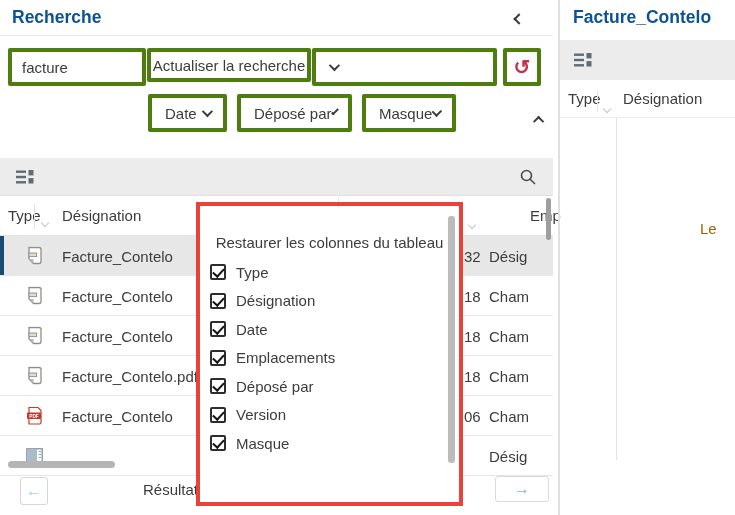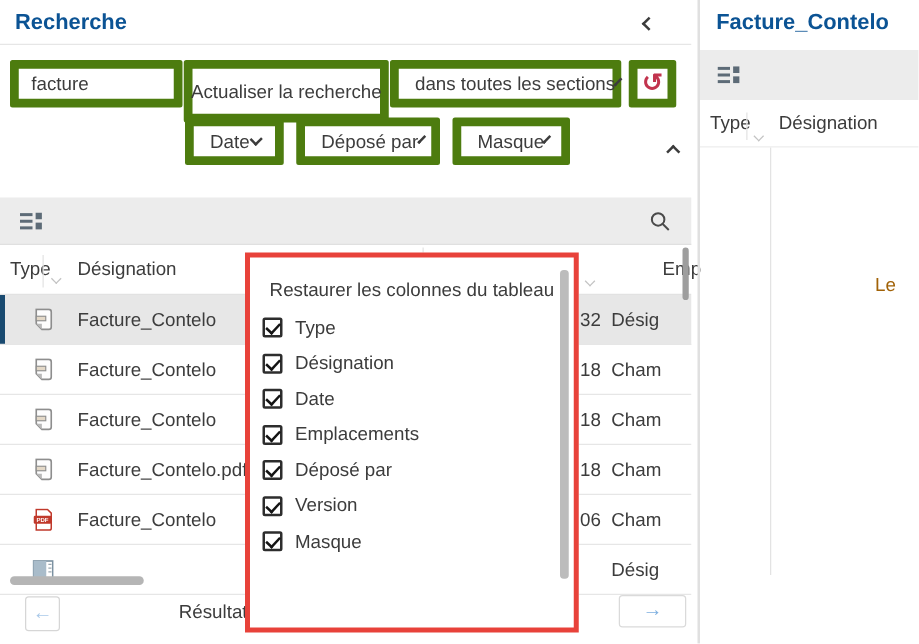--- a/index.html
+++ b/index.html
@@ -7,40 +7,40 @@
   body {
     font-family: "Liberation Sans", sans-serif;
     color: #3c3c3c;
     background: #fff;
     overflow: hidden;
   }
   #app { position: relative; width: 735px; height: 515px; background: #fff; overflow: hidden; }
   .abs { position: absolute; }
 
   
-  .box { background: #fff; border: 7px solid #4d7c0f; border-radius: 2px; }
+  .box { background: #fff; border: 4px solid #4d7c0f; border-radius: 2px; }
   .btn { display: flex; align-items: center; justify-content: center; font-size: 15px; color: #3c3c3c; cursor: pointer; white-space: nowrap; }
   .dd { display: flex; align-items: center; justify-content: space-between; padding: 0 13px; font-size: 15px; cursor: pointer; white-space: nowrap; }
 
   .cv { display: inline-block; width: 8px; height: 8px; border-right: 2px solid #3c3c3c; border-bottom: 2px solid #3c3c3c; }
   .cv-down { transform: rotate(45deg) translateY(-2px); }
   .cv-up   { transform: rotate(225deg) translateY(-2px); }
   .cv-left { transform: rotate(135deg); }
   .cv-mini { width: 6px; height: 6px; border-width: 1.5px; border-color: #c3c3c3; transform: rotate(45deg); }
 
   .mini-sep { position: absolute; width: 1px; background: #e4e4e4; }
 
   
   .panel-title { font-size: 17.5px; font-weight: 700; color: #0b5394; white-space: nowrap; }
   #lp-title { left: 12px; top: 7px; }
   #lp-collapse { left: 508px; top: 9px; width: 22px; height: 20px; display: flex; align-items: center; justify-content: center; cursor: pointer; }
   #lp-divider { left: 0; top: 35px; width: 553px; height: 1px; background: #e6e6e6; }
 
   #search-input { left: 8px; top: 48px; width: 138px; height: 38px; padding: 0 10px; font-size: 15px; font-family: "Liberation Sans", sans-serif; color: #3c3c3c; outline: none; }
-  #btn-update { left: 147px; top: 48px; width: 164px; height: 50px; }
+  #btn-update { left: 147px; top: 48px; width: 164px; height: 34px; }
   #dd-scope   { left: 312px; top: 48px; width: 185px; height: 38px; }
   #btn-refresh { left: 503px; top: 48px; width: 38px; height: 38px; }
   #refresh-glyph { font-size: 20px; font-weight: 700; color: #c2344e; line-height: 1; }
 
   #dd-entry  { left: 8px;   top: 94px; width: 131px; height: 38px; }
   #dd-date   { left: 148px; top: 94px; width: 79px;  height: 38px; }
   #dd-filed  { left: 237px; top: 94px; width: 115px; height: 38px; }
   #dd-mask   { left: 362px; top: 94px; width: 94px;  height: 38px; }
   #filters-collapse { left: 529px; top: 110px; width: 22px; height: 20px; display: flex; align-items: center; justify-content: center; cursor: pointer; }
 
@@ -62,21 +62,21 @@
   #lp-vscroll { left: 546px; top: 198px; width: 5px; height: 42px; background: #9e9e9e; border-radius: 3px; z-index: 5; cursor: pointer; }
   #lp-hscroll { left: 8px; top: 461px; width: 107px; height: 7px; background: #b5b5b5; border-radius: 4px; z-index: 30; cursor: pointer; }
 
   #btn-prev { left: 20px; top: 477px; width: 28px; height: 28px; border: 1px solid #d6d6d6; border-radius: 3px; background: #fff; }
   #btn-prev .pg-arrow { color: #aac9e9; font-size: 16px; }
   #results-text { left: 143px; top: 481px; font-size: 15px; white-space: nowrap; }
   #btn-next { left: 495px; top: 476px; width: 54px; height: 26px; border: 1px solid #dadada; border-radius: 3px; background: #fff; }
   #btn-next .pg-arrow { color: #7fb0e0; font-size: 16px; }
 
   
-  #column-menu { left: 196px; top: 202px; width: 267px; height: 304px; background: #fff; border: 4px solid #e8423a; z-index: 40; padding-top: 10px; }
+  #column-menu { left: 196px; top: 202px; width: 267px; height: 304px; background: #fff; border: 4px solid #e8423a; z-index: 40; padding-top: 20px; }
   #column-menu-title { height: 32px; display: flex; align-items: center; justify-content: center; font-size: 15px; color: #3c3c3c; cursor: pointer; white-space: nowrap; }
   .menu-item { display: flex; align-items: center; gap: 10px; height: 28.5px; padding-left: 10px; font-size: 15px; cursor: pointer; }
   .checkbox { position: relative; flex: none; width: 16px; height: 16px; border: 2px solid #2d2d2d; border-radius: 2px; background: #fff; cursor: pointer; }
   .checkbox.checked::after { content: ""; position: absolute; left: 1px; top: 2px; width: 9px; height: 5px; border-left: 2px solid #141414; border-bottom: 2px solid #141414; transform: rotate(-47deg); }
   #menu-scroll { position: absolute; right: 4px; top: 10px; width: 7px; height: 247px; background: #bcbcbc; border-radius: 3px; cursor: pointer; }
 
   
   #panel-split { left: 558px; top: 0; width: 2px; height: 515px; background: #e0e0e0; }
   #rp-title { left: 573px; top: 7px; }
   #rp-toolbar { left: 560px; top: 40px; width: 175px; height: 40px; background: #ececec; display: flex; align-items: center; padding-left: 14px; }
@@ -93,21 +93,20 @@
 
   <div class="abs panel-title" id="lp-title">Recherche</div>
   <div class="abs" id="lp-collapse">
     <span class="cv cv-left"></span>
   </div>
   <div class="abs" id="lp-divider"></div>
 
   <input class="abs box" id="search-input" value="facture" style="">
   <div class="abs box btn" id="btn-update">Actualiser la recherche</div>
   <div class="abs box dd" id="dd-scope">
-    <span>dans toutes les sections</span>
     <span class="cv cv-down"></span>
   </div>
   <div class="abs box btn" id="btn-refresh">
     <span id="refresh-glyph">↺</span>
   </div>
 
   <div class="abs box dd" id="dd-date">
     <span>Date</span>
     <span class="cv cv-down"></span>
   </div>

